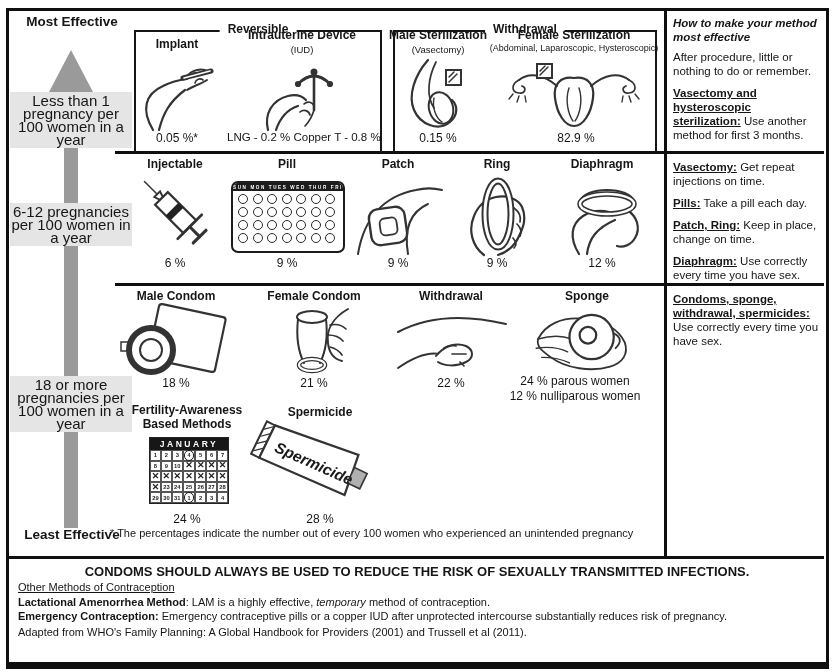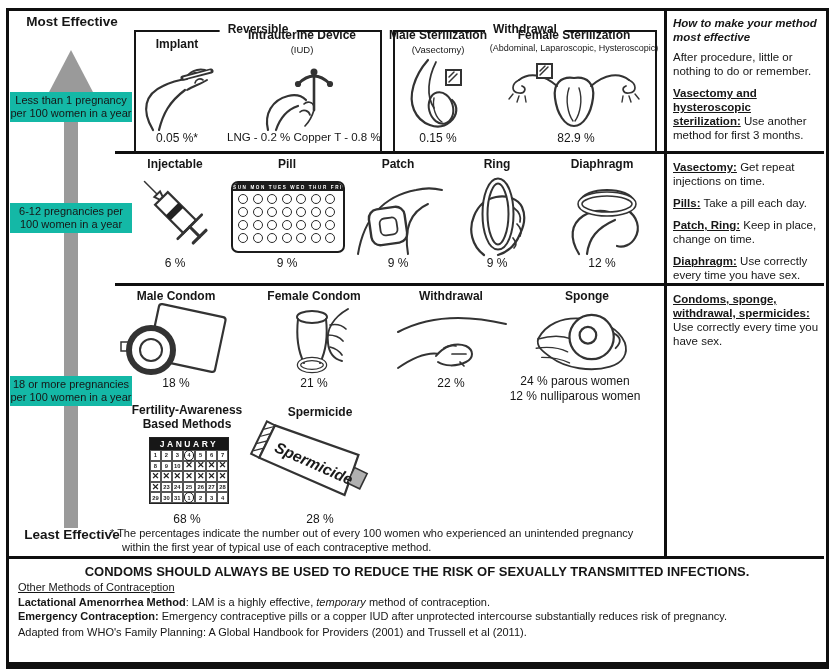--- a/index.html
+++ b/index.html
@@ -8,21 +8,21 @@
   .abs{position:absolute;}
   .ctr{text-align:center;}
   
   .hdiv{position:absolute;background:#0f0f0f;height:3px;}
   .vdiv{position:absolute;background:#0f0f0f;width:3px;}
   
   .most{left:18px;top:14px;width:108px;font-weight:bold;font-size:13.5px;line-height:15px;}
   .least{left:18px;top:527px;width:108px;font-weight:bold;font-size:13.5px;line-height:15px;}
   .shaft{left:64px;top:92px;width:14px;height:436px;background:#9a9a9a;}
   .arrowhead{left:48px;top:50px;width:0;height:0;border-left:23px solid transparent;border-right:23px solid transparent;border-bottom:44px solid #9a9a9a;}
-  .tier{width:122px;left:10px;background:#14b8a6;font-size:11px;line-height:13px;text-align:center;padding:2px 0;}
+  .tier{width:122px;left:10px;background:#e5e5e5;font-size:15px;line-height:13px;text-align:center;padding:2px 0;}
   
   .gbox{position:absolute;border:2.5px solid #151515;border-bottom:none;}
   .gbox .glabel{position:absolute;top:-10px;left:50%;transform:translateX(-50%);background:#fff;padding:0 8px;font-weight:bold;font-size:12px;white-space:nowrap;}
   
   .mname{position:absolute;font-weight:bold;font-size:12px;line-height:13.5px;text-align:center;}
   .msub{position:absolute;font-size:9.5px;line-height:11px;text-align:center;}
   .mrate{position:absolute;font-size:12px;text-align:center;white-space:nowrap;}
   svg{position:absolute;overflow:visible;}
   svg path,svg line,svg rect,svg ellipse,svg circle,svg polygon{vector-effect:none;}
   
@@ -289,37 +289,36 @@
       <div class="cal-cell">30</div>
       <div class="cal-cell">31</div>
       <div class="cal-cell">
         <span class="circ">1</span>
       </div>
       <div class="cal-cell">2</div>
       <div class="cal-cell">3</div>
       <div class="cal-cell">4</div>
     </div>
 </div>
-<div class="mrate" style="left:132px;top:512px;width:110px;">68 %</div>
+<div class="mrate" style="left:132px;top:512px;width:110px;">24 %</div>
 
 <div class="mname" style="left:250px;top:406px;width:140px;">Spermicide</div>
 <svg style="left:247px;top:422px;" width="148" height="100" viewBox="0 0 148 100" fill="none" stroke="#333" stroke-width="2.2" stroke-linecap="round">
   <g transform="rotate(26 70 45)">
     <rect x="5" y="26" width="9" height="36" fill="#fff" stroke-width="2"></rect>
     <path d="M6 34 L13 28 M6 42 L13 36 M6 50 L13 44 M6 58 L13 52" stroke-width="1.2"></path>
     <polygon points="14,26 102,16 107,58 14,62" fill="#fff"></polygon>
     <rect x="104" y="29" width="14" height="17" fill="#b0b0b0" stroke-width="1.6"></rect>
     <text x="24" y="50" font-size="15.5" font-weight="bold" font-style="italic" fill="#1a1a1a" stroke="none" transform="rotate(-2 24 50)">Spermicide</text>
   </g>
 </svg>
 <div class="mrate" style="left:265px;top:512px;width:110px;">28 %</div>
 
 <div class="abs footnote">
   <div>* The percentages indicate the number out of every 100 women who experienced an unintended pregnancy</div>
-  <div class="fn2">within the first year of typical use of each contraceptive method.</div>
 </div>
 
 <div class="rcol" style="top:16px;">
   <p class="rtitle">How to make your method most effective</p>
   <p><span>After procedure, little or nothing to do or remember.</span></p>
   <p><span class="lead">Vasectomy and hysteroscopic sterilization:</span><span> Use another method for first 3 months.</span></p>
 </div>
 <div class="rcol" style="top:160px;">
   <p><span class="lead">Vasectomy:</span><span> Get repeat injections on time.</span></p>
   <p><span class="lead">Pills:</span><span> Take a pill each day.</span></p>

